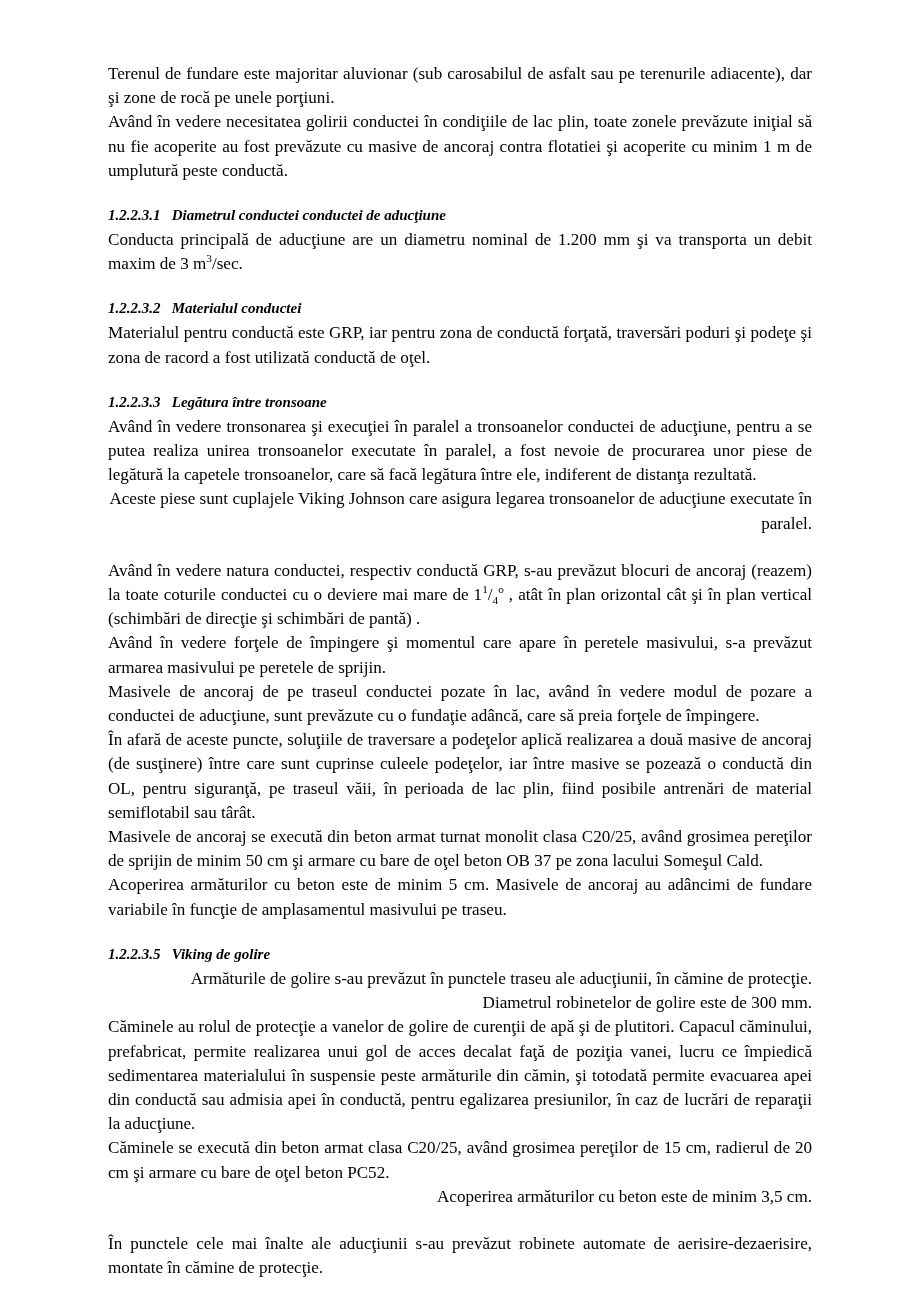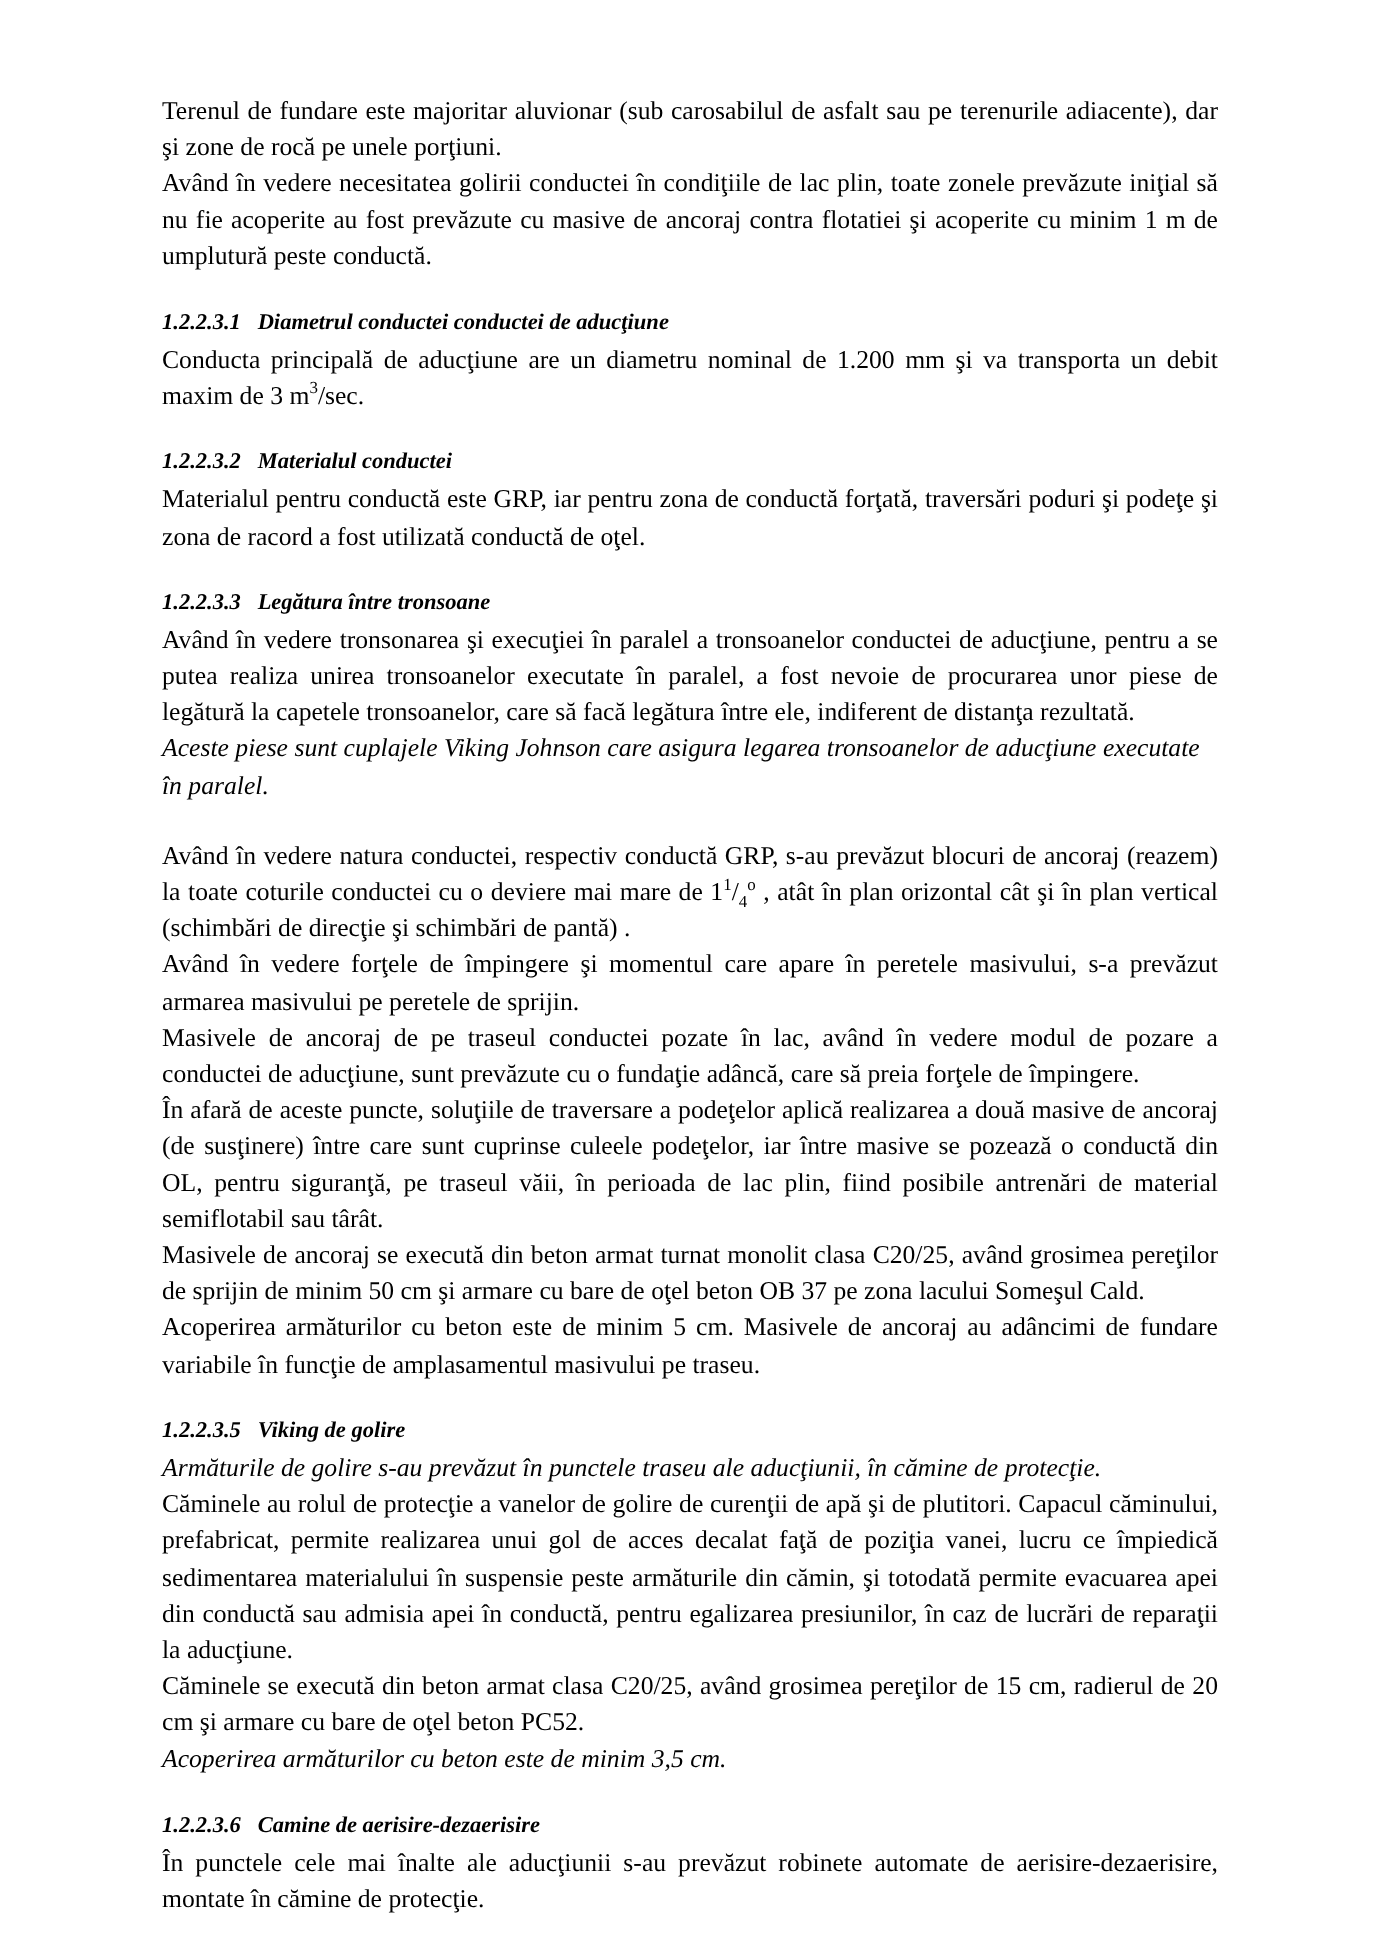--- a/index.html
+++ b/index.html
@@ -29,22 +29,21 @@
   }
   p.para {
     margin: 0;
     font-size: 17.1px;
     line-height: 24.2px;
     text-align: justify;
     text-justify: inter-word;
     hyphens: none;
   }
   p.para.last-left {
-    text-align: left;
-    font-style: italic;
+    text-align: right;
   }
   h3.heading {
     margin: 0;
     font-family: "Liberation Serif", "DejaVu Serif", serif;
     font-size: 15px;
     font-weight: bold;
     font-style: italic;
     line-height: 22px;
     text-align: left;
     white-space: pre;
@@ -100,23 +99,23 @@
     <p class="para">Având în vedere forţele de împingere şi momentul care apare în peretele masivului, s-a prevăzut armarea masivului pe peretele de sprijin.</p>
     <p class="para">Masivele de ancoraj de pe traseul conductei pozate în lac, având în vedere modul de pozare a conductei de aducţiune, sunt prevăzute cu o fundaţie adâncă, care să preia forţele de împingere.</p>
     <p class="para">În afară de aceste puncte, soluţiile de traversare a podeţelor aplică realizarea a două masive de ancoraj (de susţinere) între care sunt cuprinse culeele podeţelor, iar între masive se pozează o conductă din OL, pentru siguranţă, pe traseul văii, în perioada de lac plin, fiind posibile antrenări de material semiflotabil sau târât.</p>
     <p class="para">Masivele de ancoraj se execută din beton armat  turnat monolit clasa C20/25, având grosimea pereţilor de sprijin de minim 50  cm  şi armare cu bare de oţel beton OB 37 pe zona lacului Someşul Cald.</p>
     <p class="para">Acoperirea armăturilor cu beton este de minim 5 cm. Masivele de ancoraj au adâncimi de fundare variabile în funcţie de amplasamentul masivului pe traseu.</p>
 
     <div class="sec-gap-before"></div>
     <h3 class="heading"><span>1.2.2.3.5</span>&nbsp;&nbsp; <span>Viking de golire</span></h3>
     <div class="sec-gap-after"></div>
     <p class="para last-left">Armăturile de golire s-au prevăzut în punctele traseu ale aducţiunii, în cămine de protecţie.</p>
+    <p class="para last-left">Diametrul robinetelor de golire este de 300 mm.</p>
     <p class="para">Căminele au rolul de protecţie a vanelor de golire de curenţii de apă şi de plutitori. Capacul căminului, prefabricat, permite realizarea unui gol de acces decalat faţă de poziţia vanei, lucru ce împiedică sedimentarea materialului în suspensie peste armăturile din cămin, şi totodată permite evacuarea apei din conductă sau admisia apei în conductă, pentru egalizarea presiunilor, în caz de lucrări de reparaţii la aducţiune.</p>
     <p class="para">Căminele se execută din beton armat  clasa C20/25, având grosimea pereţilor de 15  cm, radierul de 20 cm  şi armare cu bare de oţel beton PC52.</p>
     <p class="para last-left">Acoperirea armăturilor cu beton este de minim 3,5 cm.</p>
 
     <div class="sec-gap-before"></div>
-    <h3 class="heading"><span>1.2.2.3.6</span>&nbsp;&nbsp; <span>Camine de aerisire-dezaerisire</span></h3>
     <div class="sec-gap-after"></div>
     <p class="para">În punctele cele mai înalte ale aducţiunii s-au prevăzut robinete automate de aerisire-dezaerisire, montate în cămine de protecţie.</p>
 
   </div>
 </div>
 
 </body></html>

